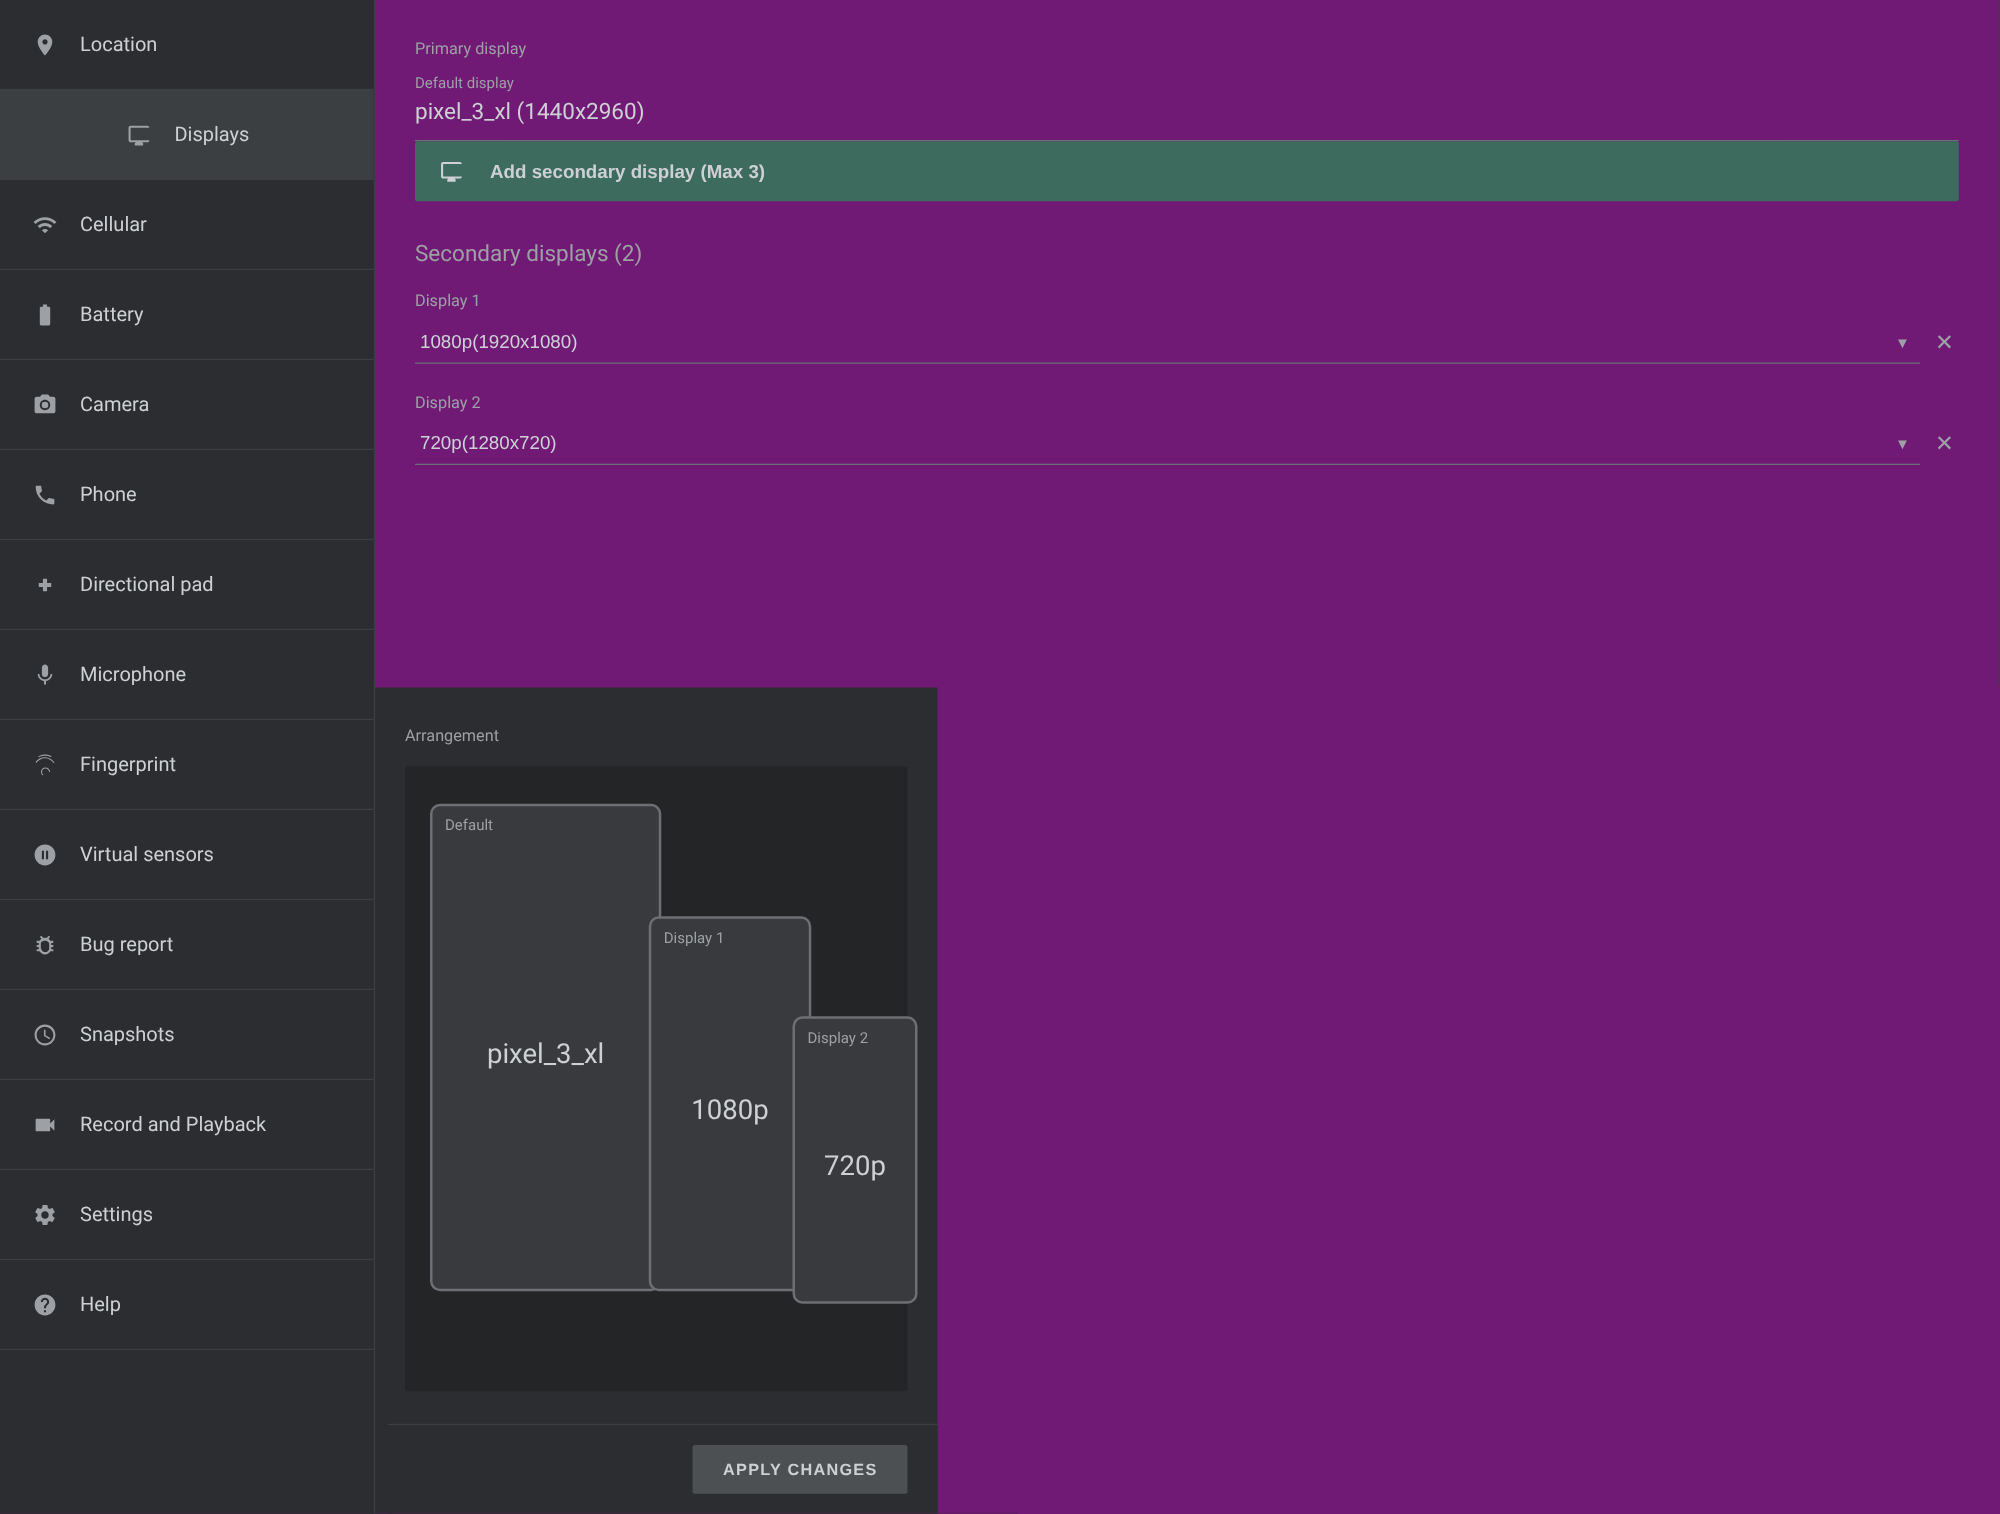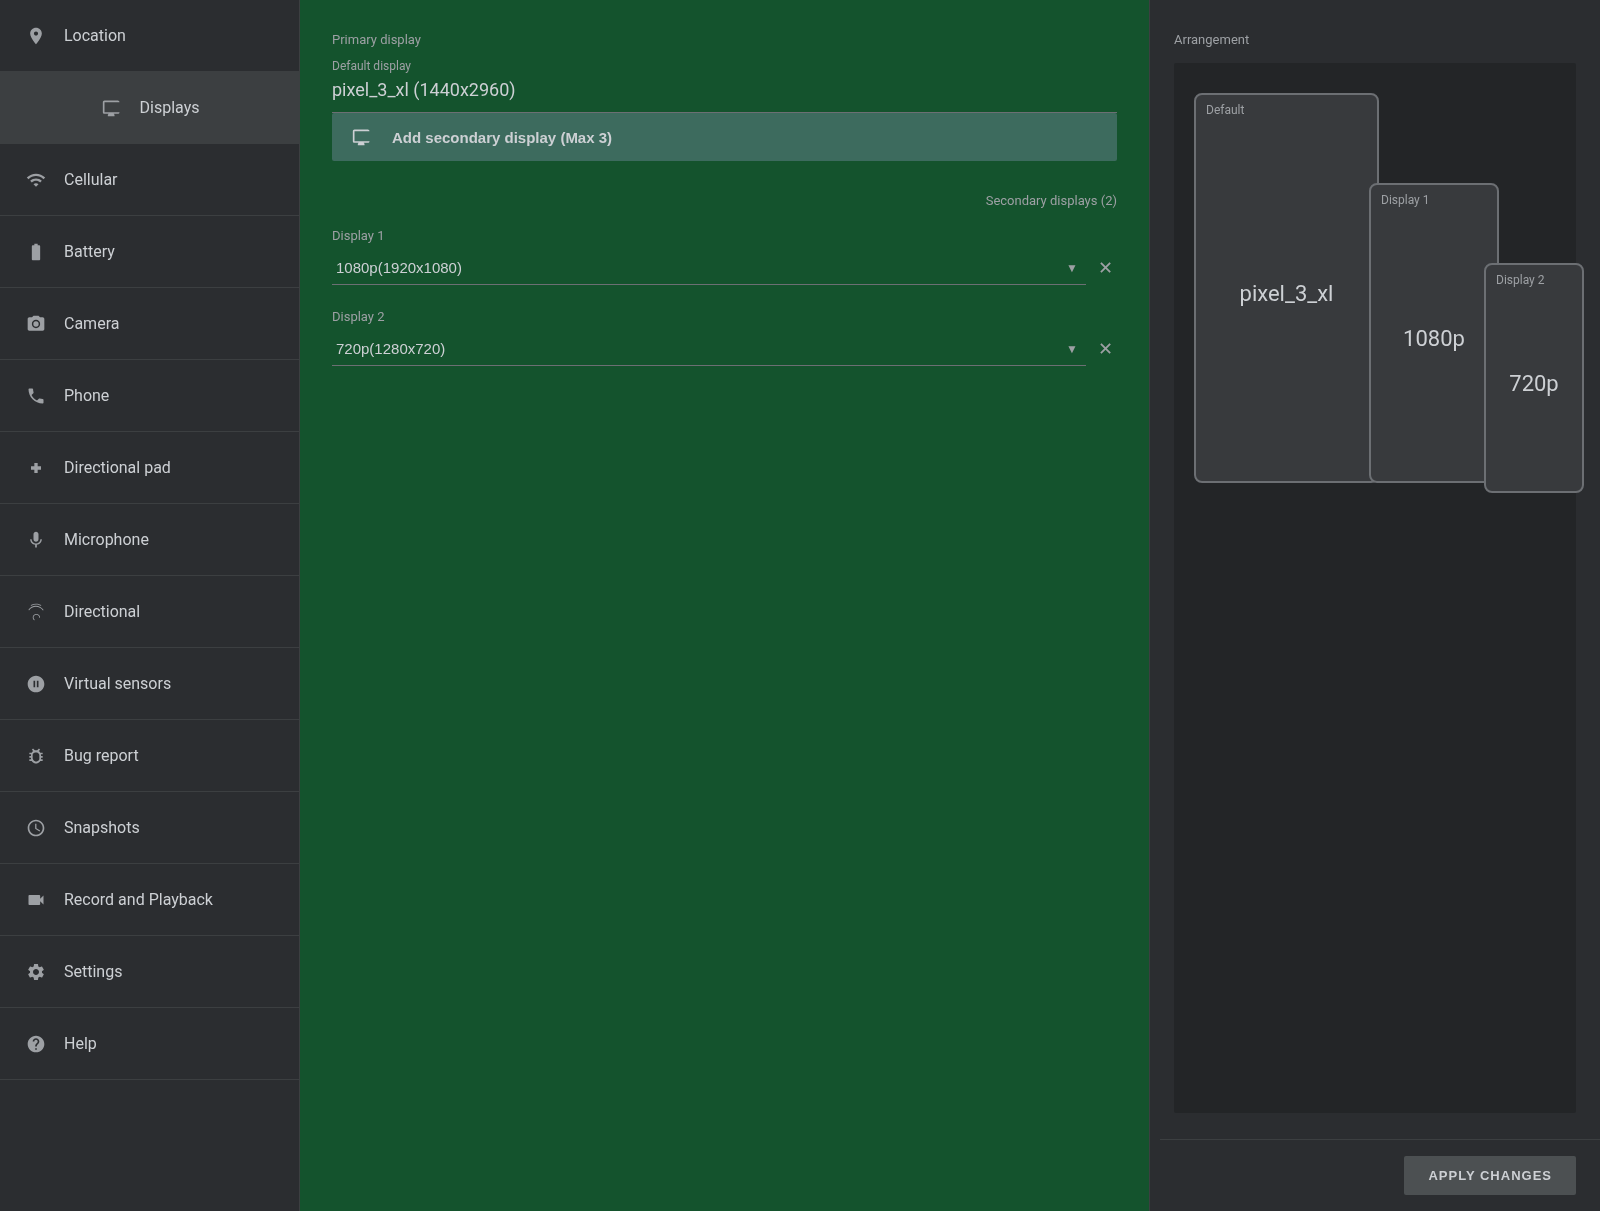--- a/index.html
+++ b/index.html
@@ -50,22 +50,22 @@
       flex-shrink: 0;
     }
     .sidebar-label {
       font-size: 16px;
     }
 
     
     .main-content {
       flex: 1;
       display: flex;
-      flex-direction: row;
-      background-color: #14532d;
+      flex-direction: column;
+      background-color: #701a75;
       overflow: hidden;
     }
 
     
     .left-panel {
       flex: 1;
       padding: 32px 32px 0 32px;
       overflow-y: auto;
       border-right: 1px solid #3c3f41;
     }
@@ -100,24 +100,23 @@
       padding: 14px 20px;
       width: 100%;
       cursor: pointer;
       font-size: 15px;
       font-weight: 600;
       margin-bottom: 32px;
       border-radius: 2px;
     }
 
     .secondary-section-title {
-      font-size: 13px;
+      font-size: 18px;
       color: #9da0a4;
       margin-bottom: 20px;
-      text-align: right;
     }
 
     .display-block {
       margin-bottom: 24px;
     }
 
     .display-block-label {
       font-size: 13px;
       color: #9da0a4;
       margin-bottom: 8px;
@@ -335,21 +334,21 @@
         </svg>
       </span>
       <span class="sidebar-label">Microphone</span>
     </div>
     <div class="sidebar-item">
       <span class="sidebar-icon">
         <svg class="icon-svg" viewBox="0 0 24 24">
           <path d="M17.81 4.47c-.08 0-.16-.02-.23-.06C15.66 3.42 14 3 12.01 3c-1.98 0-3.86.47-5.57 1.41-.24.13-.54.04-.68-.2-.13-.24-.04-.55.2-.68C7.82 2.52 9.86 2 12.01 2c2.13 0 3.99.47 6.03 1.52.25.13.34.43.21.67-.09.18-.26.28-.44.28zM3.5 9.72c-.1 0-.2-.03-.29-.09-.23-.16-.28-.47-.12-.7.99-1.4 2.25-2.5 3.75-3.27C9.98 4.04 14 4.03 17.15 6.06c1.5.77 2.76 1.86 3.75 3.27.16.22.11.54-.12.7-.23.16-.54.11-.7-.12-.9-1.26-2.04-2.25-3.39-2.94-2.87-1.86-6.65-1.84-9.5.02-1.35.69-2.48 1.68-3.4 2.94-.09.14-.24.2-.39.2zM9.75 21.79c-.13 0-.26-.05-.35-.15-.87-.96-1.34-1.99-1.34-3.16 0-2.28 1.97-4.13 4.39-4.13 2.43 0 4.41 1.85 4.41 4.13 0 .28-.22.5-.5.5s-.5-.22-.5-.5c0-1.71-1.53-3.13-3.41-3.13-1.87 0-3.39 1.42-3.39 3.13 0 .95.39 1.75 1.17 2.62.19.21.17.53-.03.71-.09.1-.22.14-.45.14z"></path>
         </svg>
       </span>
-      <span class="sidebar-label">Directional</span>
+      <span class="sidebar-label">Fingerprint</span>
     </div>
     <div class="sidebar-item">
       <span class="sidebar-icon">
         <svg class="icon-svg" viewBox="0 0 24 24">
           <path d="M12 2C6.48 2 2 6.48 2 12s4.48 10 10 10 10-4.48 10-10S17.52 2 12 2zm-1 14H9V8h2v8zm4 0h-2V8h2v8z"></path>
         </svg>
       </span>
       <span class="sidebar-label">Virtual sensors</span>
     </div>
     <div class="sidebar-item">

